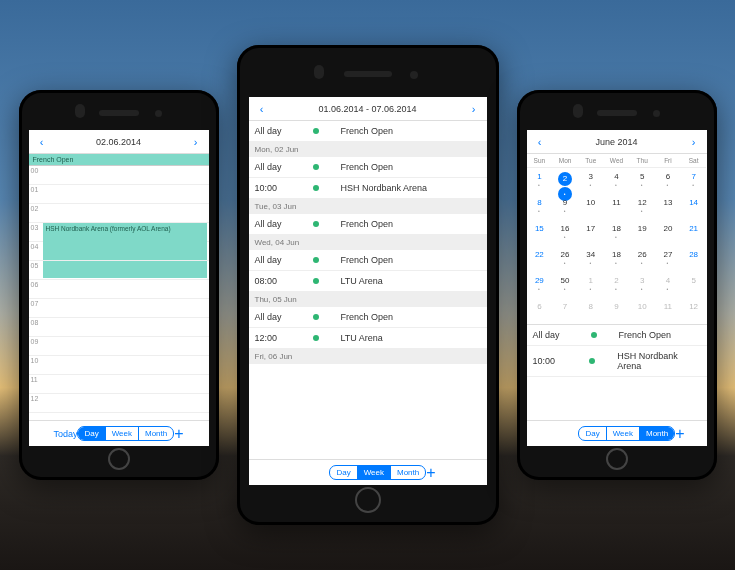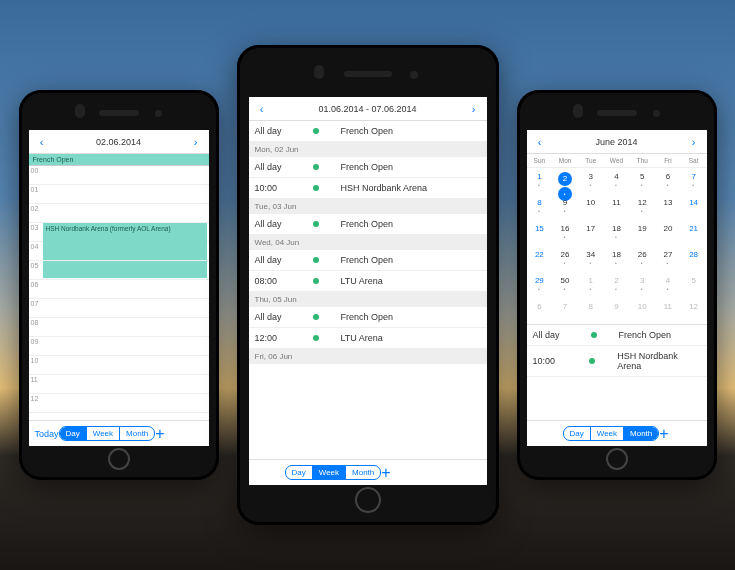--- a/index.html
+++ b/index.html
@@ -13,21 +13,21 @@
   .phone.big .cam{top:26px;left:calc(50% + 42px);width:8px;height:8px}
   .notch{position:absolute;top:14px;left:calc(50% - 44px);width:10px;height:14px;background:#222;border-radius:5px}
   .phone.big .notch{top:20px;left:calc(50% - 54px)}
   .home{position:absolute;bottom:10px;left:50%;transform:translateX(-50%);width:22px;height:22px;border:2px solid #444;border-radius:50%}
   .phone.big .home{bottom:12px;width:26px;height:26px}
   .screen{background:#fff;width:100%;height:100%;display:flex;flex-direction:column;font-size:9px;color:#333}
   .hdr{height:24px;display:flex;align-items:center;justify-content:space-between;border-bottom:1px solid #ddd;padding:0 6px}
   .chev{width:14px;height:14px;display:flex;align-items:center;justify-content:center;color:#007aff;font-size:11px;cursor:pointer}
   .title{font-size:9px;font-weight:400}
   .body{flex:1;overflow:hidden;position:relative}
-  .ftr{height:26px;border-top:1px solid #ddd;display:flex;align-items:center;padding:0 6px;justify-content:flex-start}
+  .ftr{height:26px;border-top:1px solid #ddd;display:flex;align-items:center;padding:0 6px;justify-content:center}
   .today{color:#007aff;font-size:9px}
   .seg{display:flex;border:1px solid #007aff;border-radius:7px;overflow:hidden}
   .seg span{padding:2px 6px;font-size:8px;color:#007aff;cursor:pointer}
   .seg span.on{background:#007aff;color:#fff}
   .seg span+span{border-left:1px solid #007aff}
   .plus{color:#007aff;font-size:16px;font-weight:300;cursor:pointer}
   
   .allday-bar{background:#7fd9c8;padding:2px 4px;font-size:7px;color:#206050;border-bottom:1px solid #ccc}
   .hours{overflow:hidden}
   .hr{height:19px;border-bottom:1px solid #eee;display:flex;align-items:flex-start;font-size:7px;color:#999;padding:1px 0 0 2px;position:relative}

